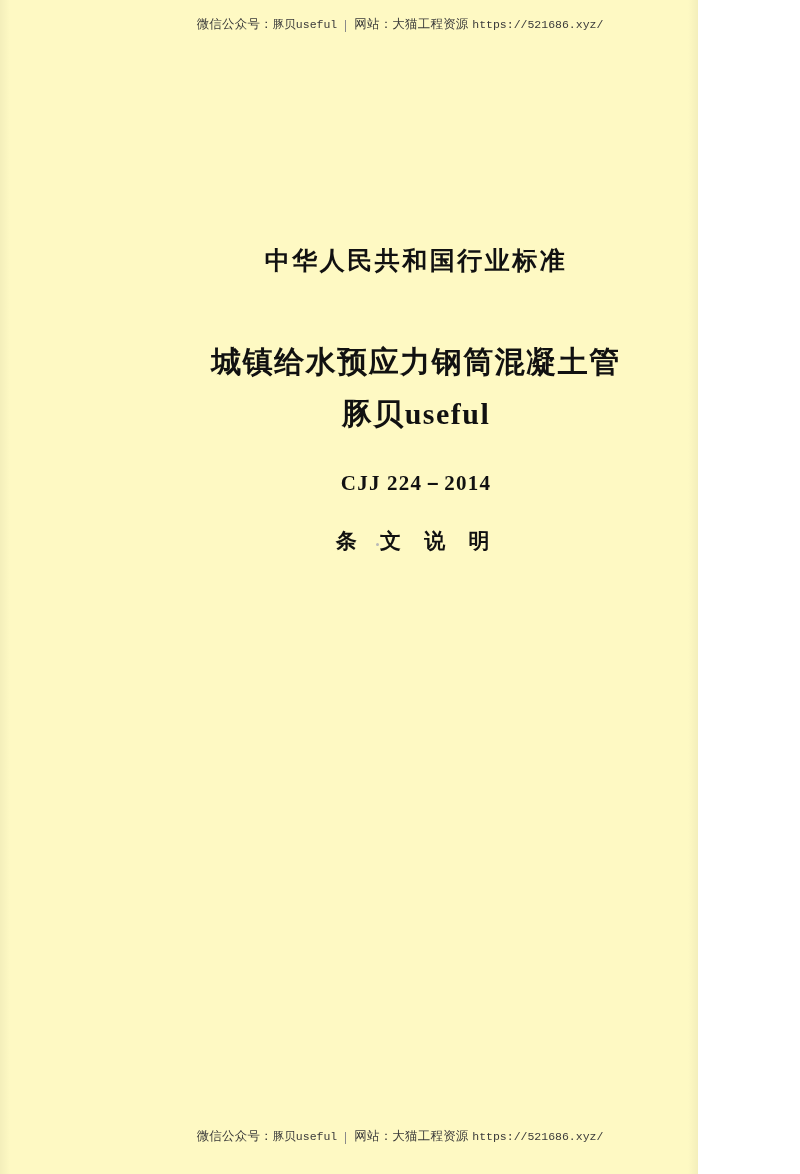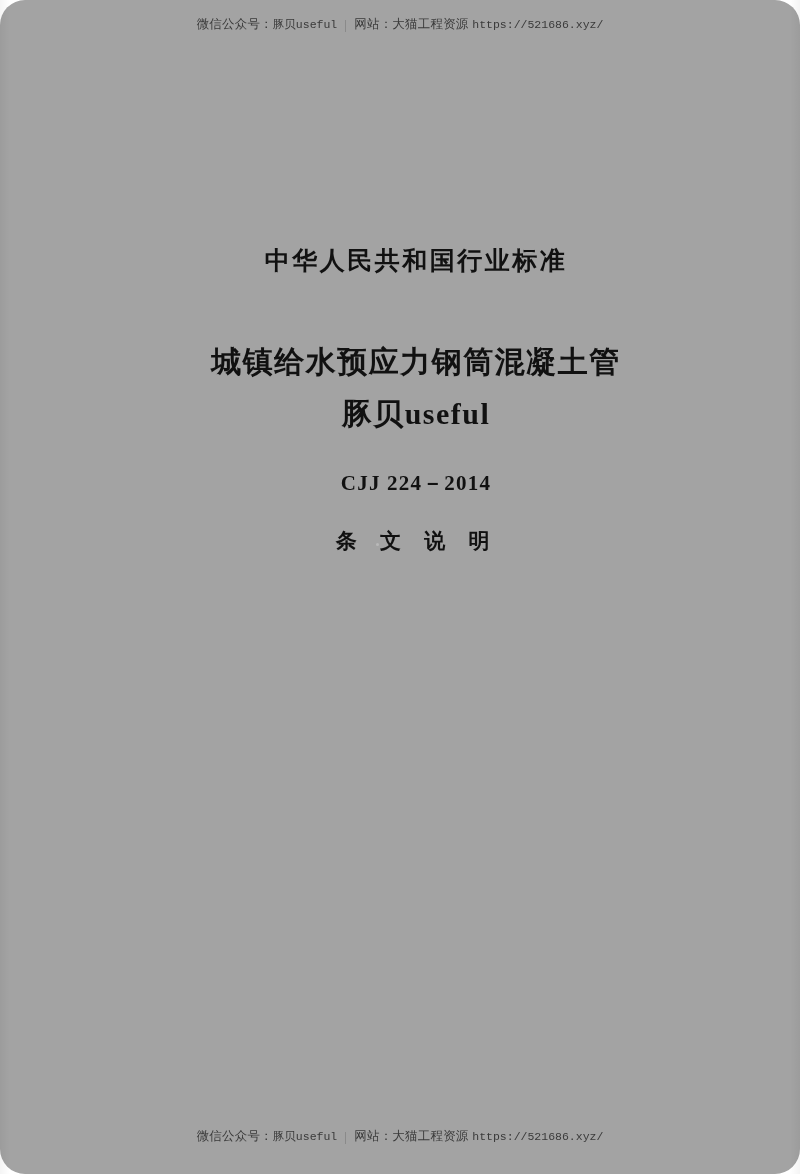--- a/index.html
+++ b/index.html
@@ -10,24 +10,23 @@
   body {
     width: 800px;
     height: 1174px;
     font-family: "Liberation Serif", serif;
     color: #1a1a1a;
     position: relative;
     overflow: hidden;
   }
   .page {
     position: relative;
-    width: 800px;
+    width: 698px;
     height: 1174px;
-    background: #a3a3a3;
-    border-radius: 25px;
+    background: #fef9c3;
   }
 
   
   .promo {
     position: absolute;
     left: 0;
     width: 800px;
     text-align: center;
     font-family: "Liberation Sans", sans-serif;
     font-size: 12.5px;

